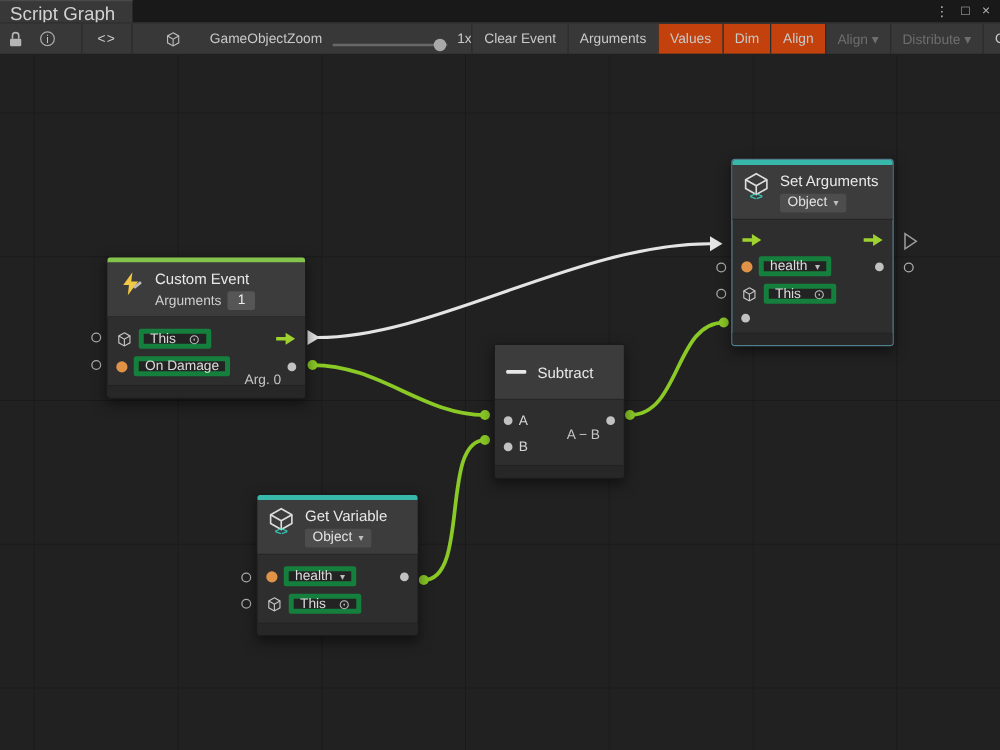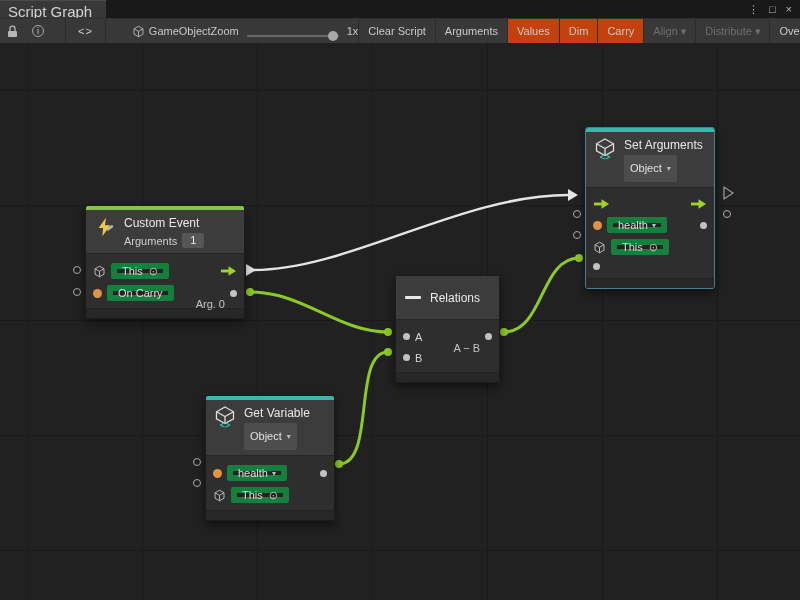--- a/index.html
+++ b/index.html
@@ -18,21 +18,21 @@
   
   .toolbar { position:absolute; top:18px; left:0; width:800px; height:26px; background:#383838;
     border-top:1px solid #303030; border-bottom:1px solid #202020;
     display:flex; align-items:center; font-size:11px; color:#c9c9c9; overflow:hidden; }
   .tb-icon { display:inline-flex; align-items:center; justify-content:center; padding:0 7px; height:100%; }
   .icon-circle { width:12px; height:12px; border:1px solid #a7a7a7; border-radius:50%;
     font-size:9px; line-height:11px; text-align:center; color:#c6c6c6; display:inline-block; }
   .tb-code { padding:0 12px; height:100%; display:flex; align-items:center; color:#cfcfcf;
     border-left:1px solid #2b2b2b; border-right:1px solid #2b2b2b; margin-left:14px;
     font-size:11px; letter-spacing:1px; }
-  .go-group { display:flex; align-items:center; gap:4px; margin-left:26px; }
+  .go-group { display:flex; align-items:center; gap:23px; margin-left:26px; }
   .zoom-group { display:flex; align-items:flex-end; gap:8px; }
   .slider { width:92px; height:2px; background:#686868; border-radius:1px; position:relative; }
   .slider-handle { position:absolute; right:1px; top:-4px; width:10px; height:10px;
     border-radius:50%; background:#a9a9a9; }
   .tb-buttons { display:flex; margin-left:auto; height:100%; }
   .tb-button { height:100%; display:flex; align-items:center; padding:0 9px;
     border-left:1px solid #2b2b2b; color:#c9c9c9; white-space:nowrap; }
   .tb-button.active { background:#c2410c; }
   .tb-button.disabled { color:#6e6e6e; }
 
@@ -51,28 +51,28 @@
     border-radius:3px; box-shadow:0 4px 10px rgba(0,0,0,.5); font-size:11px; color:#d6d6d6; }
   .node.selected { border-color:#4e7d8c; }
   .strip { height:4px; border-radius:2px 2px 0 0; }
   .nhead { background:#3c3c3c; padding:5px 7px; display:flex; gap:7px; align-items:flex-start;
     border-bottom:1px solid #262626; }
   .nicon { width:24px; height:24px; display:inline-flex; align-items:center; justify-content:center; flex:none; }
   .ntitle { font-size:12px; color:#e8e8e8; padding-top:1px; }
   .nsub { display:flex; align-items:center; gap:5px; margin-top:3px; color:#cfcfcf; }
   .argbox { background:#565656; border-radius:2px; min-width:22px; height:15px;
     text-align:center; line-height:15px; color:#eee; padding:0 3px; }
-  .dd { background:#4d4d4d; border-radius:2px; height:27px; line-height:15px; padding:0 6px;
+  .dd { background:#4d4d4d; border-radius:2px; height:15px; line-height:15px; padding:0 6px;
     margin-top:3px; display:inline-flex; align-items:center; gap:5px; color:#e2e2e2; }
   .dd .caret, .field .caret { font-size:8px; color:#bdbdbd; }
   .nbody { padding:6px 0 4px; }
   .row { display:flex; align-items:center; gap:5px; height:22px; padding:0 7px; }
   .nfoot { height:10px; background:#272727; border-top:1px solid #222; border-radius:0 0 2px 2px; }
   .field { display:inline-flex; align-items:center; gap:4px; background:#232323;
-    border:6px solid #15803d; border-radius:2px; height:16px; padding:0 5px; color:#dcdcdc;
+    border:4px solid #15803d; border-radius:2px; height:16px; padding:0 5px; color:#dcdcdc;
     min-width:58px; justify-content:space-between; }
   .tgt { color:#bdbdbd; font-size:11px; }
   .dot { width:7px; height:7px; border-radius:50%; background:#c2c2c2; flex:none; }
   .dot.orange { width:9px; height:9px; background:#e09246; }
   .rlabel { margin-left:auto; color:#c4c4c4;margin-top:22px; }
   .flow-arrow { display:inline-flex; flex:none; }
   .minus { width:16px; height:3px; background:#e8e8e8; border-radius:1px; margin:10px 2px; flex:none; }
 
   .port-circle { position:absolute; z-index:2; width:8px; height:8px; border-radius:50%;
     border:1.3px solid #aeaeae; background:transparent; }
@@ -111,25 +111,25 @@
 
   <span class="zoom-group">
     <span>Zoom</span>
     <span class="slider">
       <span class="slider-handle"></span>
     </span>
     <span>1x</span>
   </span>
 
   <span class="tb-buttons">
-    <span class="tb-button">Clear Script</span>
+    <span class="tb-button">Clear Event</span>
     <span class="tb-button">Arguments</span>
     <span class="tb-button active">Values</span>
     <span class="tb-button active">Dim</span>
-    <span class="tb-button active">Carry</span>
+    <span class="tb-button active">Align</span>
     <span class="tb-button disabled">Align ▾</span>
     <span class="tb-button disabled">Distribute ▾</span>
     <span class="tb-button">Overv</span>
   </span>
 </div>
 
 <div class="canvas">
 
   <svg class="wires" width="800" height="556" viewBox="0 0 800 556">
 
@@ -191,33 +191,33 @@
         <span class="flow-arrow" style="margin-left:auto">
           <svg width="17" height="12" viewBox="0 0 18 12">
             <path d="M1 6h9" stroke="#9ed32f" stroke-width="3"></path>
               <path d="M9 1l8 5-8 5Z" fill="#9ed32f"></path>
           </svg>
         </span>
       </div>
       <div class="row">
         <span class="dot orange"></span>
         <span class="field" style="min-width:66px">
-          <span>On Carry</span>
+          <span>On Damage</span>
         </span>
         <span class="rlabel">Arg. 0</span>
         <span class="dot"></span>
       </div>
     </div>
     <div class="nfoot"></div>
   </div>
 
   <div class="node" style="left:395px;top:231px;width:105px">
     <div class="nhead" style="align-items:center;min-height:44px">
       <span class="minus"></span>
-      <div class="ntitle">Relations</div>
+      <div class="ntitle">Subtract</div>
     </div>
     <div class="nbody">
       <div class="row" style="height:21px">
         <span class="dot"></span>
         <span>A</span>
         <span class="rlabel">A − B</span>
         <span class="dot"></span>
       </div>
       <div class="row" style="height:21px">
         <span class="dot"></span>

